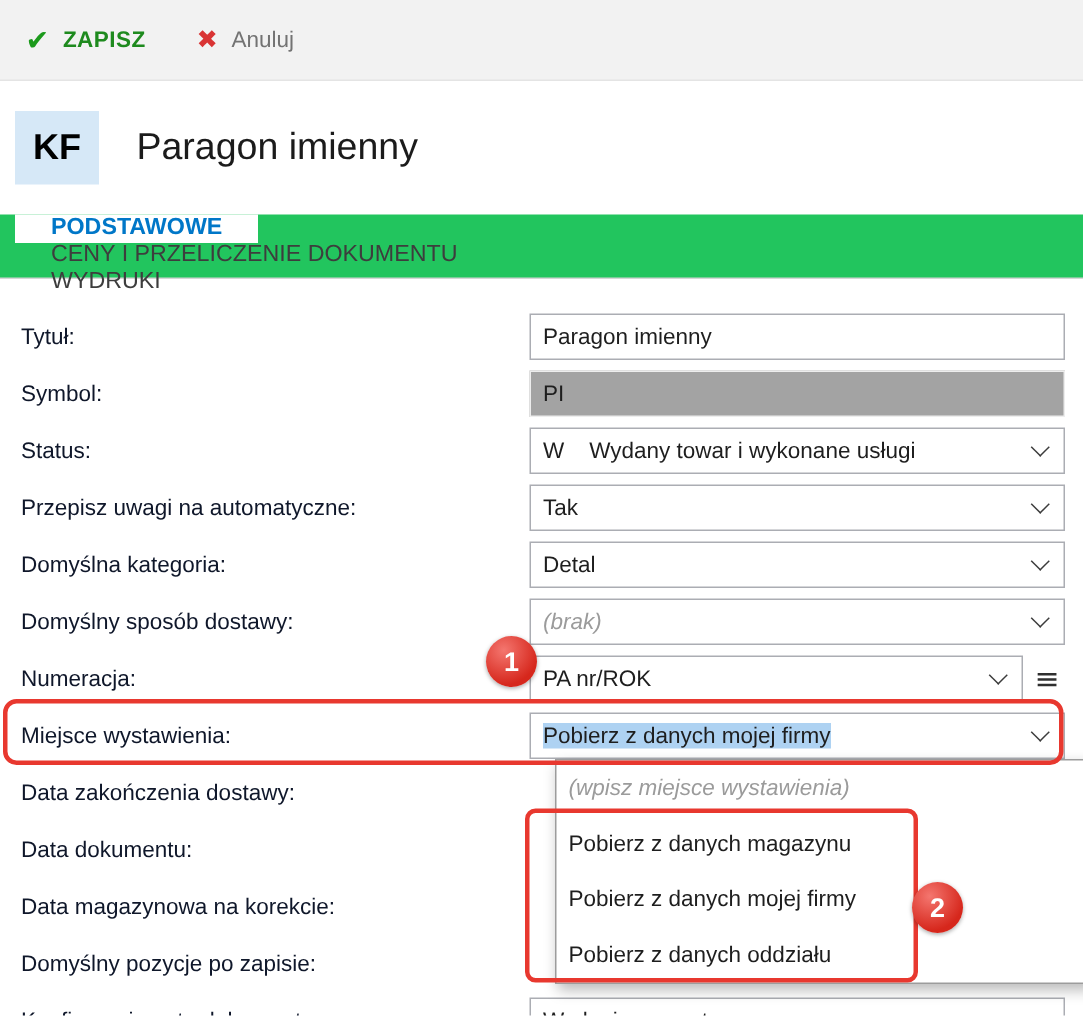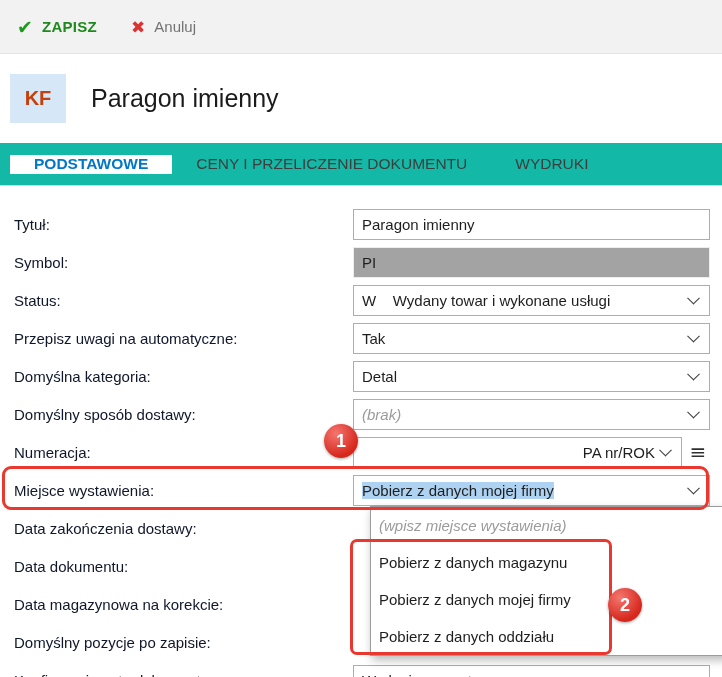--- a/index.html
+++ b/index.html
@@ -20,30 +20,30 @@
   .tb-btn { display: flex; align-items: center; gap: 9px; cursor: pointer; }
   .glyph { font-family: "DejaVu Sans", sans-serif; }
   .icon-check { color: #1c9a1c; font-size: 19px; }
   .icon-cross { color: #d93434; font-size: 17px; }
   .save-label { color: #1e8a1e; font-weight: 700; letter-spacing: .3px; }
   .cancel-label { color: #737373; }
 
   
   .header { height: 89px; background: #fff; display: flex; align-items: center; padding-left: 10px; }
   .badge {
-    width: 56px; height: 49px; background: #d6e8f7; color: #c2410c;
-    font-size: 20px; font-weight: 600; display: flex; align-items: center; justify-content: center;
+    width: 56px; height: 49px; background: #d6e8f7; color: #000000;
+    font-size: 24px; font-weight: 600; display: flex; align-items: center; justify-content: center;
     flex: none;
   }
   .page-title { font-size: 25px; font-weight: 400; color: #1b1b1b; margin: 0 0 0 25px; }
 
   
   .tabs {
-    height: 43px; background: #14b8a6; border-bottom: 1px solid #d6d6d6;
-    display: flex; align-items: center; padding-left: 10px; box-sizing: border-box;
+    height: 43px; background: #22c55e; border-bottom: 1px solid #d6d6d6;
+    display: flex; align-items: flex-start; padding-left: 10px; box-sizing: border-box; flex-direction: column;
   }
   .tab {
     display: flex; align-items: center; padding: 0 24px;
     font-size: 15.5px; color: #3d3d3d; cursor: pointer; white-space: nowrap;
   }
   .tab.active {
     background: #fff; color: #0077c8; font-weight: 700;
     margin-bottom: -1px; border-bottom: 1px solid #fff;
   }
 
@@ -62,21 +62,21 @@
   input.ctl { font-family: "Liberation Sans", sans-serif; outline: none; padding: 0 8px; }
   .ctl.readonly { background: #a3a3a3; border-color: #ededed; }
   .chev {
     position: absolute; right: 11px; top: 50%;
     width: 8px; height: 8px;
     border-right: 1.7px solid #3c3c3c; border-bottom: 1.7px solid #3c3c3c;
     transform: translateY(-70%) rotate(45deg);
   }
   .val.placeholder { color: #9b9b9b; font-style: italic; }
   .val.selected { background: #aed2f2; }
-  .ctl.short { width: calc(100% - 28px); justify-content: flex-end; }
+  .ctl.short { width: calc(100% - 28px); }
   .menu-icon {
     margin-left: auto; width: 24px; text-align: center;
     font-size: 20px; color: #2f2f2f; cursor: pointer;
     font-family: "DejaVu Sans", sans-serif; line-height: 31px;
   }
 
   
   .dd-panel {
     position: absolute; left: 370px; top: 506px; width: 357px;
     background: #fff; border: 1px solid #9c9c9c; box-sizing: border-box;

